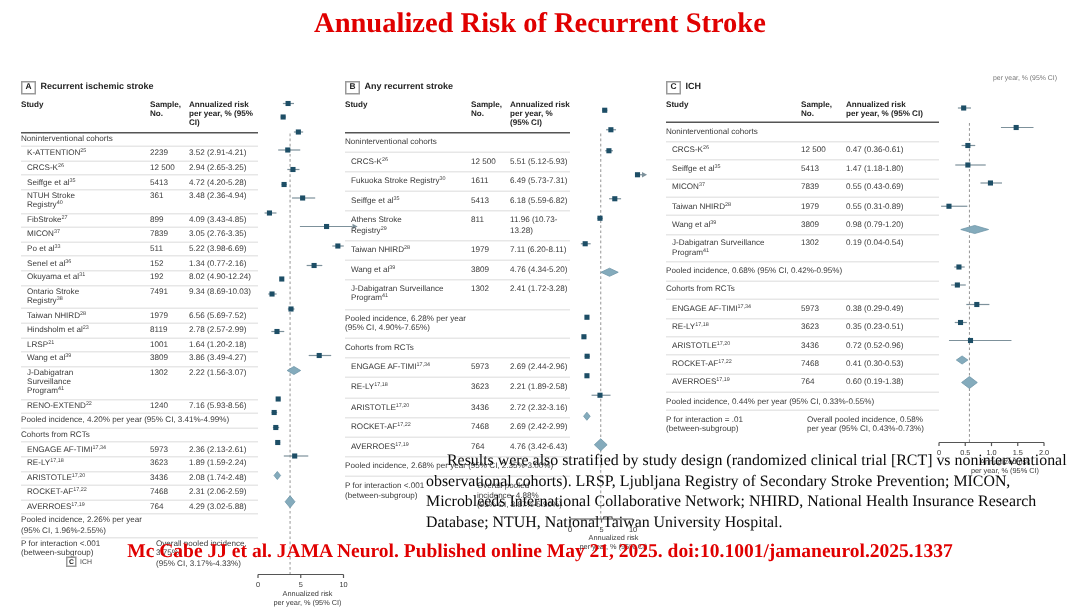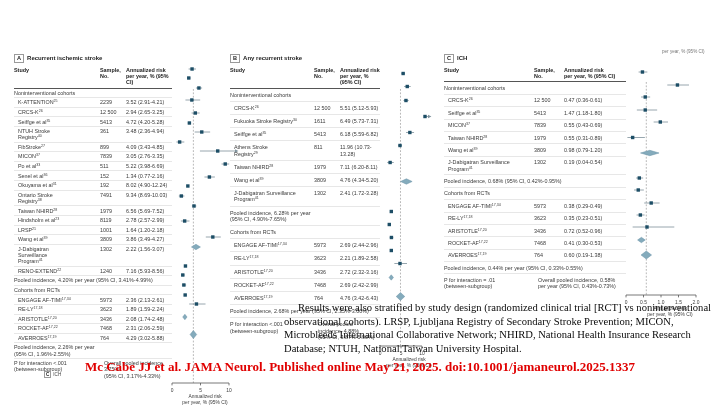--- a/index.html
+++ b/index.html
@@ -35,20 +35,21 @@
   .plot{position:absolute;overflow:visible;}
   .axlabel{position:absolute;text-align:center;font-size:4.9px;line-height:1.2;
            white-space:pre-line;color:#3a3a3a;}
   .frag{position:absolute;color:#777;font-size:4.6px;}
   .frag .lbox{font-size:4.6px;padding:0 1px;margin-right:2px;}
 </style>
 </head>
 <body>
 
 <div id="slide">
+  <div class="title" id="t1" style="color: rgb(224, 0, 0);">Annualized Risk of Recurrent Stroke</div>
   <div id="panels">
       <div class="panel" style="left: 14px; top: 54px; width: 224px;">
         <div class="phead">
           <div class="lbox">A</div>
           <div class="ptitle">Recurrent ischemic stroke</div>
         </div>
         <div class="colhead" style="width: 158px;">
           <span style="width: 86px;">Study</span>
           <span style="width: 26px;">Sample,
 No.</span>

